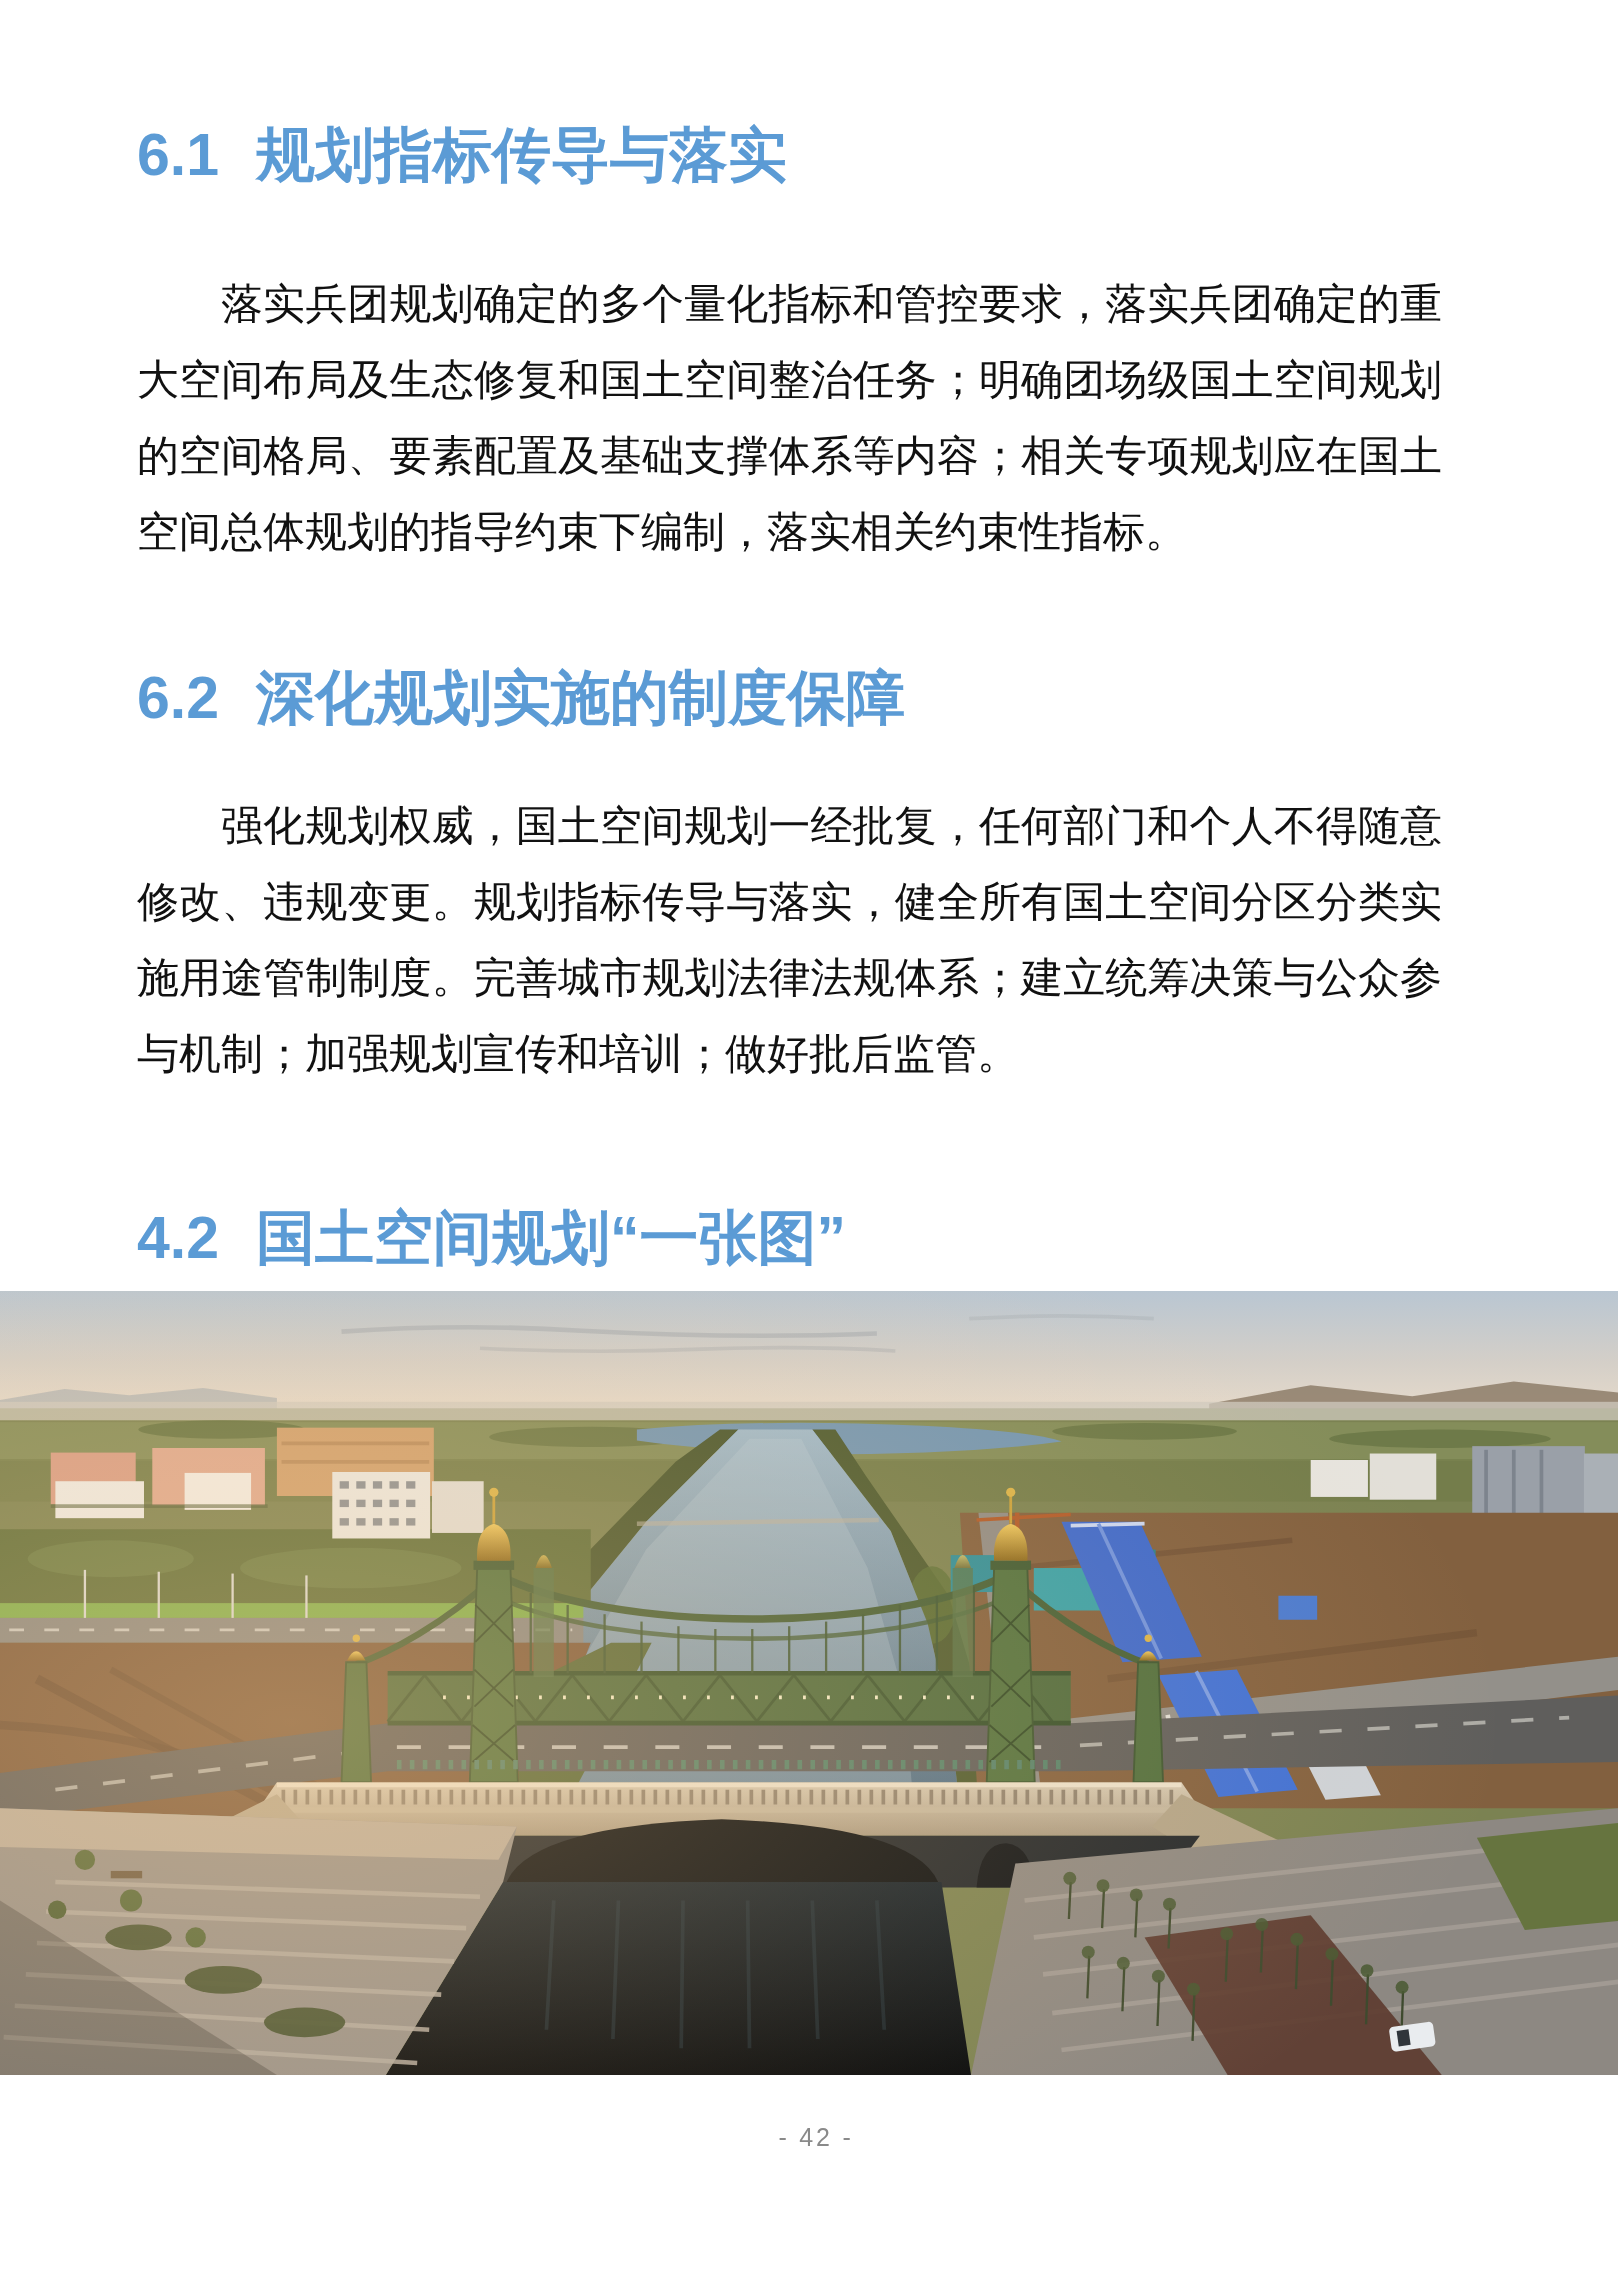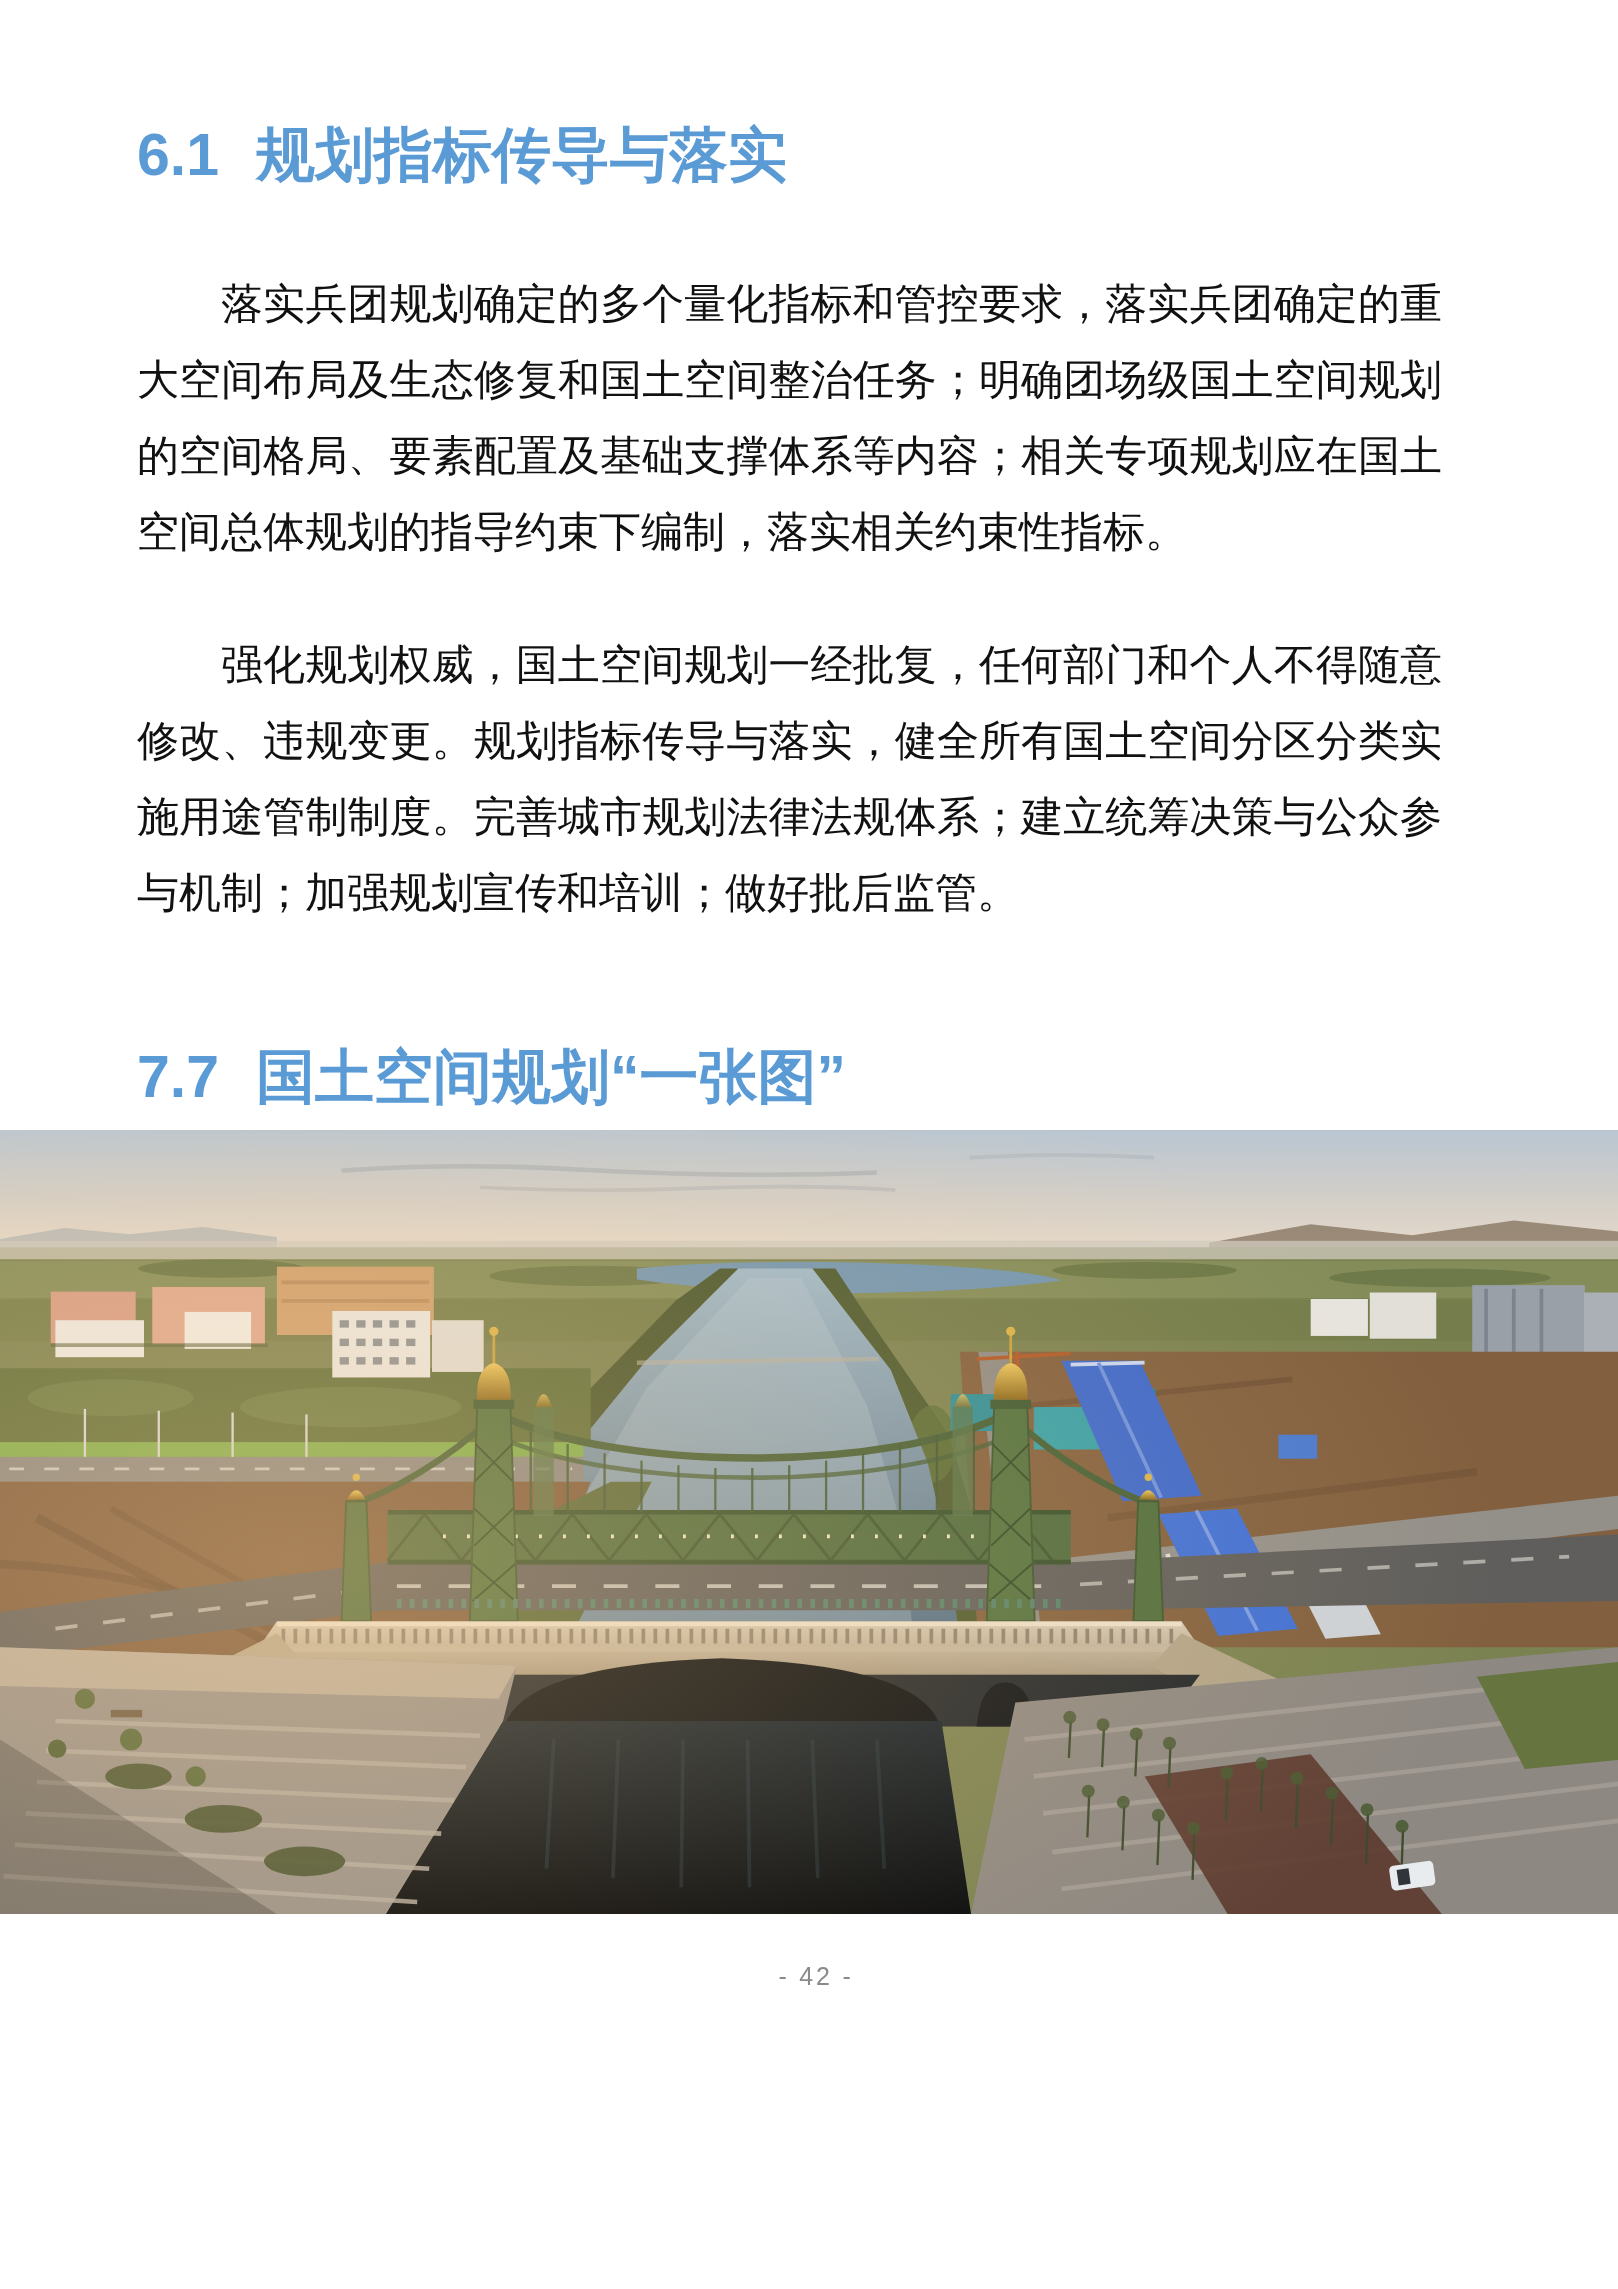--- a/index.html
+++ b/index.html
@@ -64,23 +64,24 @@
 </style>
 </head>
 <body>
 
 <main class="page">
   <section class="text-col">
 
     <h2 class="sec sec-1"><span class="num">6.1</span><span class="ttl">规划指标传导与落实</span></h2>
     <p class="body p1">落实兵团规划确定的多个量化指标和管控要求，落实兵团确定的重大空间布局及生态修复和国土空间整治任务；明确团场级国土空间规划的空间格局、要素配置及基础支撑体系等内容；相关专项规划应在国土空间总体规划的指导约束下编制，落实相关约束性指标。</p>
 
+    <h2 class="sec sec-2"><span class="num">6.2</span><span class="ttl">深化规划实施的制度保障</span></h2>
     <p class="body p2">强化规划权威，国土空间规划一经批复，任何部门和个人不得随意修改、违规变更。规划指标传导与落实，健全所有国土空间分区分类实施用途管制制度。完善城市规划法律法规体系；建立统筹决策与公众参与机制；加强规划宣传和培训；做好批后监管。</p>
 
-    <h2 class="sec sec-3"><span class="num">7.7</span><span class="ttl">国土空间规划“一张图”</span></h2>
+    <h2 class="sec sec-3"><span class="num">4.2</span><span class="ttl">国土空间规划“一张图”</span></h2>
 
   </section>
 
   <figure class="photo">
     <svg viewBox="0 0 1754 849" preserveAspectRatio="none" role="img" aria-label="aerial photo">
       <defs>
         <linearGradient id="skyG" x1="0" y1="0" x2="0" y2="1">
           <stop offset="0" stop-color="#b9c6d2"></stop>
           <stop offset="0.55" stop-color="#d4cfc8"></stop>
           <stop offset="1" stop-color="#e9dccb"></stop>

